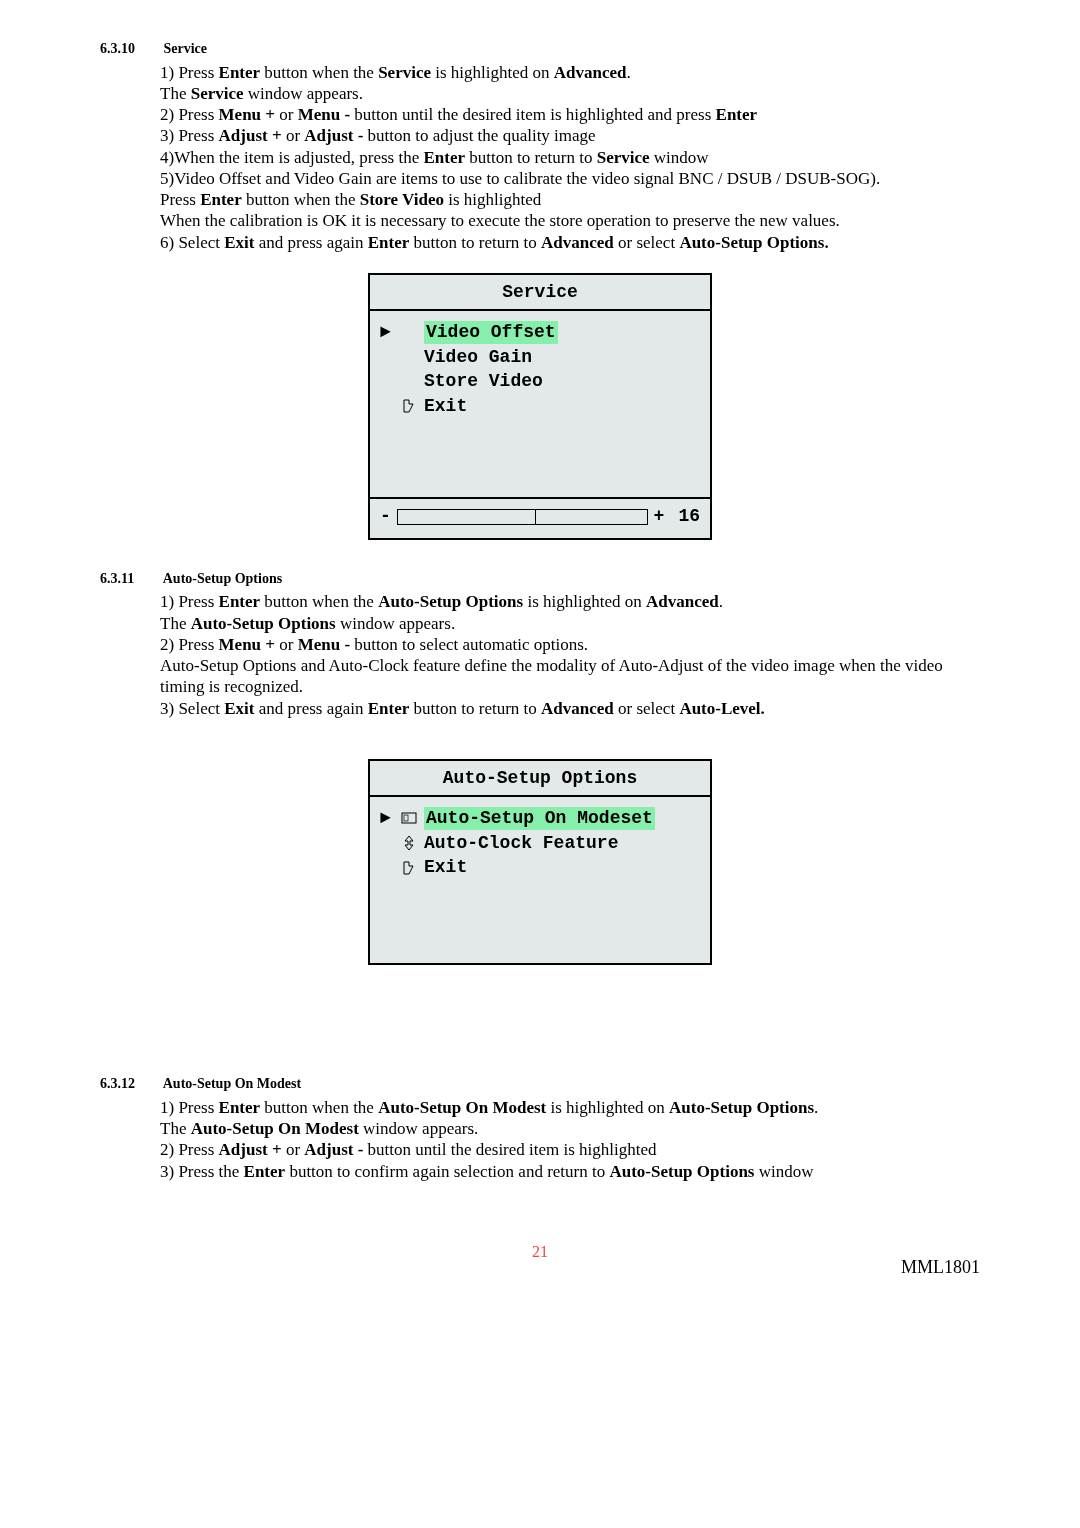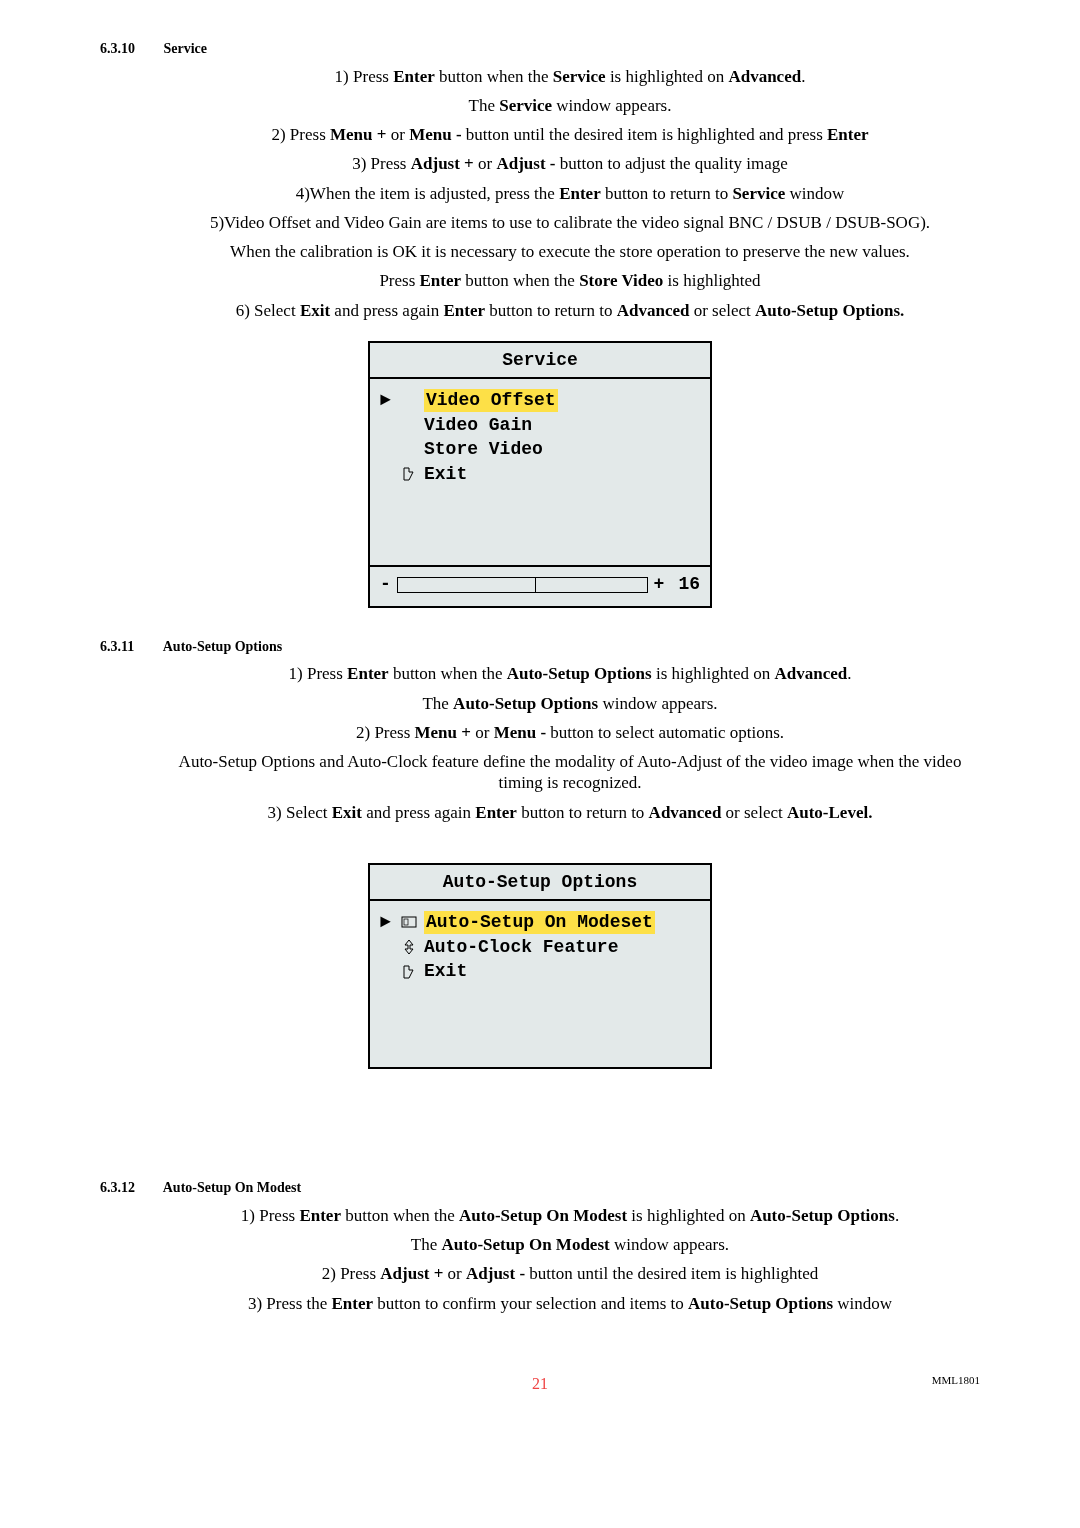--- a/index.html
+++ b/index.html
@@ -16,21 +16,21 @@
   .heading {
     font-weight: bold;
     margin-bottom: 4px;
     font-size: 14px;
   }
   .heading .num { display:inline-block; width:60px; }
   .body-block {
     margin-left: 60px;
     margin-bottom: 10px;
   }
-  .body-block p { margin: 8px; text-align: center; }
+  .body-block p { margin: 0; }
   .body-block .italic { }
   b { font-weight: bold; }
 
   .osd-window {
     width: 340px;
     margin: 20px auto 30px auto;
     border: 2px solid #000;
     background: #e3e9e9;
     font-family: "Courier New", monospace;
     font-weight: bold;
@@ -61,21 +61,21 @@
     align-items: center;
     justify-content: center;
     margin-right: 4px;
   }
   .osd-icon-spacer {
     width: 22px;
     display:inline-block;
     margin-right:4px;
   }
   .highlight {
-    background: #fde047;
+    background: #86efac;
     padding: 0 2px;
   }
   .osd-slider-row {
     padding: 6px 10px 10px 10px;
     display: flex;
     align-items: center;
     font-family: "Courier New", monospace;
     font-weight: bold;
   }
   .slider-track {
@@ -98,41 +98,41 @@
     position: relative;
     font-size: 16px;
   }
   .page-num {
     text-align: center;
     color: #ef4444;
   }
   .model {
     position: absolute;
     right: 0;
-    top: 0;
-    font-size: 11px;
+    top: 14px;
+    font-size: 18px;
   }
   svg { display:block; }
 </style>
 </head>
 <body>
 
 <div class="heading">
   <span class="num">6.3.10</span>
   <span>Service</span>
 </div>
 <div class="body-block">
   <p><span>1) Press </span><b>Enter</b><span> button when the </span><b>Service</b><span> is highlighted on </span><b>Advanced</b><span>.</span></p>
   <p><span>The </span><b>Service</b><span> window appears.</span></p>
   <p><span>2) Press </span><b>Menu +</b><span> or </span><b>Menu -</b><span> button until the desired item is highlighted and press </span><b>Enter</b></p>
   <p><span>3) Press </span><b>Adjust +</b><span> or </span><b>Adjust -</b><span> button to adjust the quality image</span></p>
   <p><span>4)When the item is adjusted, press the </span><b>Enter</b><span> button to return to </span><b>Service</b><span> window</span></p>
   <p>5)Video Offset and Video Gain  are items to use to calibrate the video signal BNC / DSUB / DSUB-SOG).</p>
+  <p><span>Press </span><b>Enter</b><span> button when the </span><b>Store Video</b><span> is highlighted</span></p>
   <p>When the calibration is OK it is necessary to execute the store operation to preserve the new values.</p>
-  <p><span>Press </span><b>Enter</b><span> button when the </span><b>Store Video</b><span> is highlighted</span></p>
   <p><span>6) Select </span><b>Exit</b><span> and press again </span><b>Enter</b><span> button to return to </span><b>Advanced</b><span> or select  </span><b>Auto-Setup Options.</b></p>
 </div>
 
 <div class="osd-window">
   <div class="osd-title">Service</div>
   <div class="osd-divider"></div>
   <div class="osd-body">
     <div class="osd-row">
       <span class="osd-cursor">►</span>
       <span class="osd-icon-spacer"></span>
@@ -219,19 +219,19 @@
 <div style="height:80px;"></div>
 
 <div class="heading">
   <span class="num">6.3.12</span>
   <span>Auto-Setup On Modest</span>
 </div>
 <div class="body-block">
   <p><span>1) Press </span><b>Enter</b><span> button when the </span><b>Auto-Setup On Modest</b><span> is highlighted on </span><b>Auto-Setup Options</b><span>.</span></p>
   <p><span>The </span><b>Auto-Setup On Modest</b><span> window appears.</span></p>
   <p><span>2) Press </span><b>Adjust +</b><span> or </span><b>Adjust -</b><span> button until the desired item is highlighted</span></p>
-  <p><span>3) Press the </span><b>Enter</b><span> button to confirm your selection and items to </span><b>Auto-Setup Options</b><span> window</span></p>
+  <p><span>3) Press the </span><b>Enter</b><span> button to confirm again selection and return to </span><b>Auto-Setup Options</b><span> window</span></p>
 </div>
 
 <div class="page-footer">
   <div class="page-num">21</div>
   <div class="model">MML1801</div>
 </div>
 
 </body></html>

